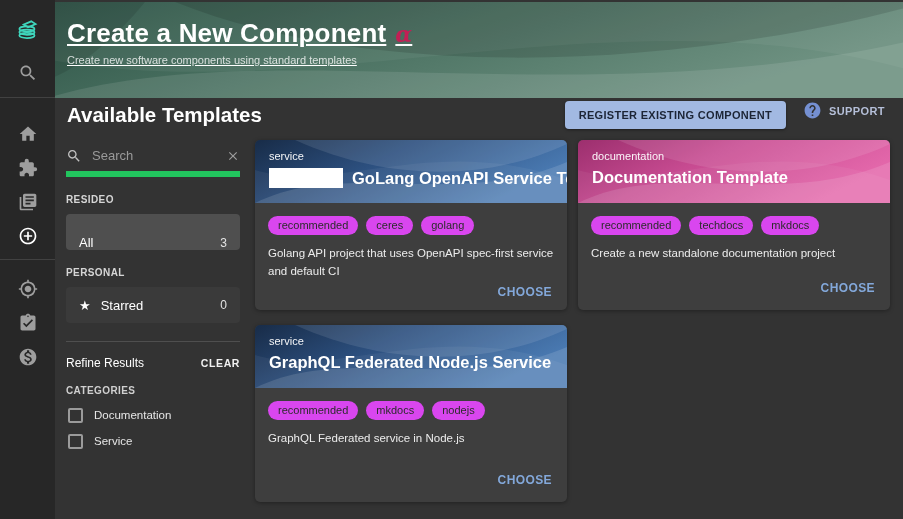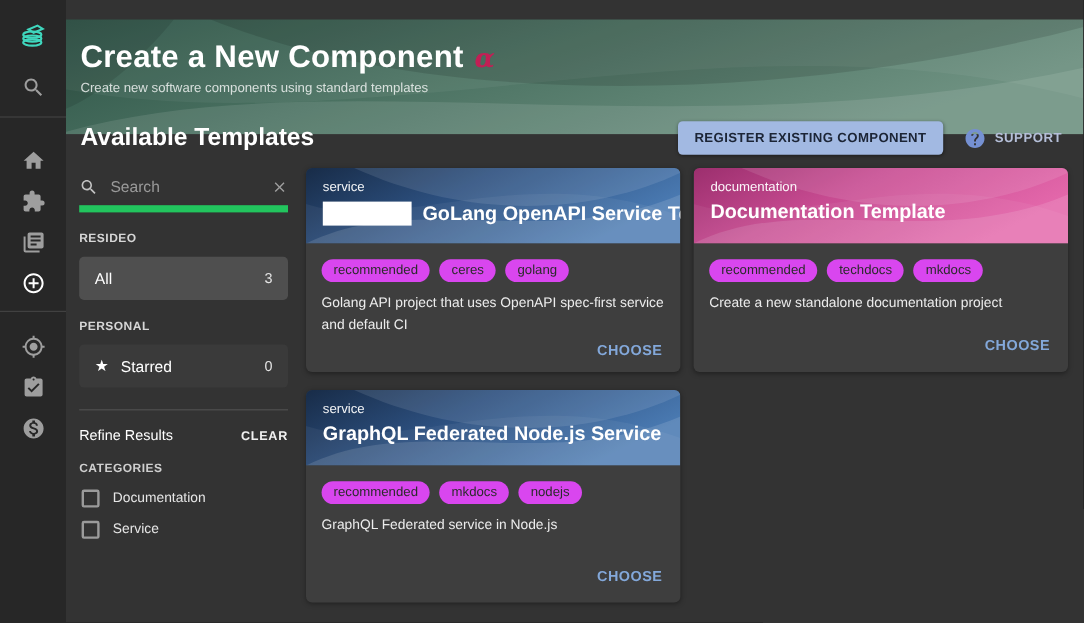--- a/index.html
+++ b/index.html
@@ -10,49 +10,49 @@
     font-family:"Liberation Sans","DejaVu Sans",sans-serif;
   }
   
   .sidebar{position:absolute;left:0;top:0;width:55px;height:519px;background:#272727;z-index:6;}
   .side-item{position:absolute;left:0;width:55px;height:26px;display:flex;align-items:center;justify-content:center;cursor:pointer;}
   .side-item svg{width:20px;height:20px;fill:#9e9e9e;}
   .side-item.active svg{fill:#ffffff;}
   .side-item.logo svg{width:26px;height:26px;fill:none;stroke:#3fd6bd;stroke-width:1.6;}
   .side-divider{position:absolute;left:0;width:55px;height:1px;background:rgba(255,255,255,0.12);}
   
-  .page-header{position:absolute;left:55px;top:16px;width:848px;height:96px;overflow:hidden;}
+  .page-header{position:absolute;left:55px;top:2px;width:848px;height:96px;overflow:hidden;text-decoration:underline;}
   .page-header .art{position:absolute;inset:0;width:100%;height:100%;}
   .ph-text{position:relative;z-index:2;padding:16px 0 0 12px;}
   .ph-title-row{display:flex;align-items:baseline;}
   .ph-title{font-size:26px;font-weight:bold;letter-spacing:.2px;}
   .ph-alpha{font-family:"DejaVu Serif",serif;font-style:italic;font-size:22px;color:#c21f55;margin-left:9px;font-weight:bold;}
   .ph-sub{margin-top:5px;font-size:11px;color:rgba(255,255,255,0.78);}
   
   .toolbar{position:absolute;left:55px;top:90px;width:848px;height:50px;display:flex;align-items:center;padding:0 18px 0 12px;}
   .tb-heading{font-size:20.5px;font-weight:bold;}
-  .tb-right{margin-left:auto;display:flex;align-items:center;gap:17px;}
+  .tb-right{margin-left:auto;display:flex;align-items:flex-start;gap:17px;}
   .register-btn{
     background:#a2b9e2;color:#1c2536;border:none;border-radius:4px;
     font-family:inherit;font-size:11px;font-weight:bold;letter-spacing:.3px;
     padding:8px 14px;cursor:pointer;box-shadow:0 1px 3px rgba(0,0,0,0.4);
   }
   .support{display:flex;align-items:center;gap:7px;cursor:pointer;}
   .support svg{width:19px;height:19px;fill:#7590d2;}
   .support-label{font-size:11px;font-weight:bold;letter-spacing:.4px;color:#b5bfd8;}
   
   .filters{position:absolute;left:66px;top:147px;width:174px;z-index:2;}
   .search-row{display:flex;align-items:center;gap:8px;border-bottom:6px solid #22c55e;padding-bottom:7px;}
   .search-row svg{width:16px;height:16px;fill:#c2c2c2;flex:none;}
   .search-row .clear-x{width:14px;height:14px;fill:#9e9e9e;cursor:pointer;}
   .search-input{flex:1;min-width:0;background:transparent;border:none;outline:none;color:#eee;font-size:13px;font-family:inherit;}
   .search-input::placeholder{color:#9a9a9a;}
   .grp-label{font-size:10px;font-weight:bold;letter-spacing:.4px;color:#d6d6d6;margin:17px 0 9px 0;}
   .filter-row{height:36px;border-radius:4px;display:flex;align-items:center;padding:0 13px;font-size:13px;cursor:pointer;}
-  .filter-row.selected{background:#4f4f4f;}
+  .filter-row.selected{background:#4f4f4f;align-items:flex-end;}
   .filter-row.plain{background:#3a3a3a;}
   .filter-row .star{font-size:13px;margin-right:10px;color:#fff;}
   .filter-count{margin-left:auto;font-size:12px;color:#e3e3e3;}
   .panel-divider{height:1px;background:rgba(255,255,255,0.14);margin:18px 0 0 0;}
   .refine-row{display:flex;align-items:baseline;margin-top:14px;}
   .refine-title{font-size:12px;font-weight:normal;}
   .clear-btn{margin-left:auto;font-size:10.5px;font-weight:bold;letter-spacing:.6px;color:#f0f0f0;cursor:pointer;background:none;border:none;font-family:inherit;padding:0;}
   .cat-label{font-size:10px;font-weight:bold;letter-spacing:.4px;color:#cfcfcf;margin:15px 0 6px 0;}
   .check-row{display:flex;align-items:center;height:26px;cursor:pointer;margin-left:2px;}
   .checkbox{width:15px;height:15px;border:2px solid #9b9b9b;border-radius:2px;margin-right:11px;flex:none;}

